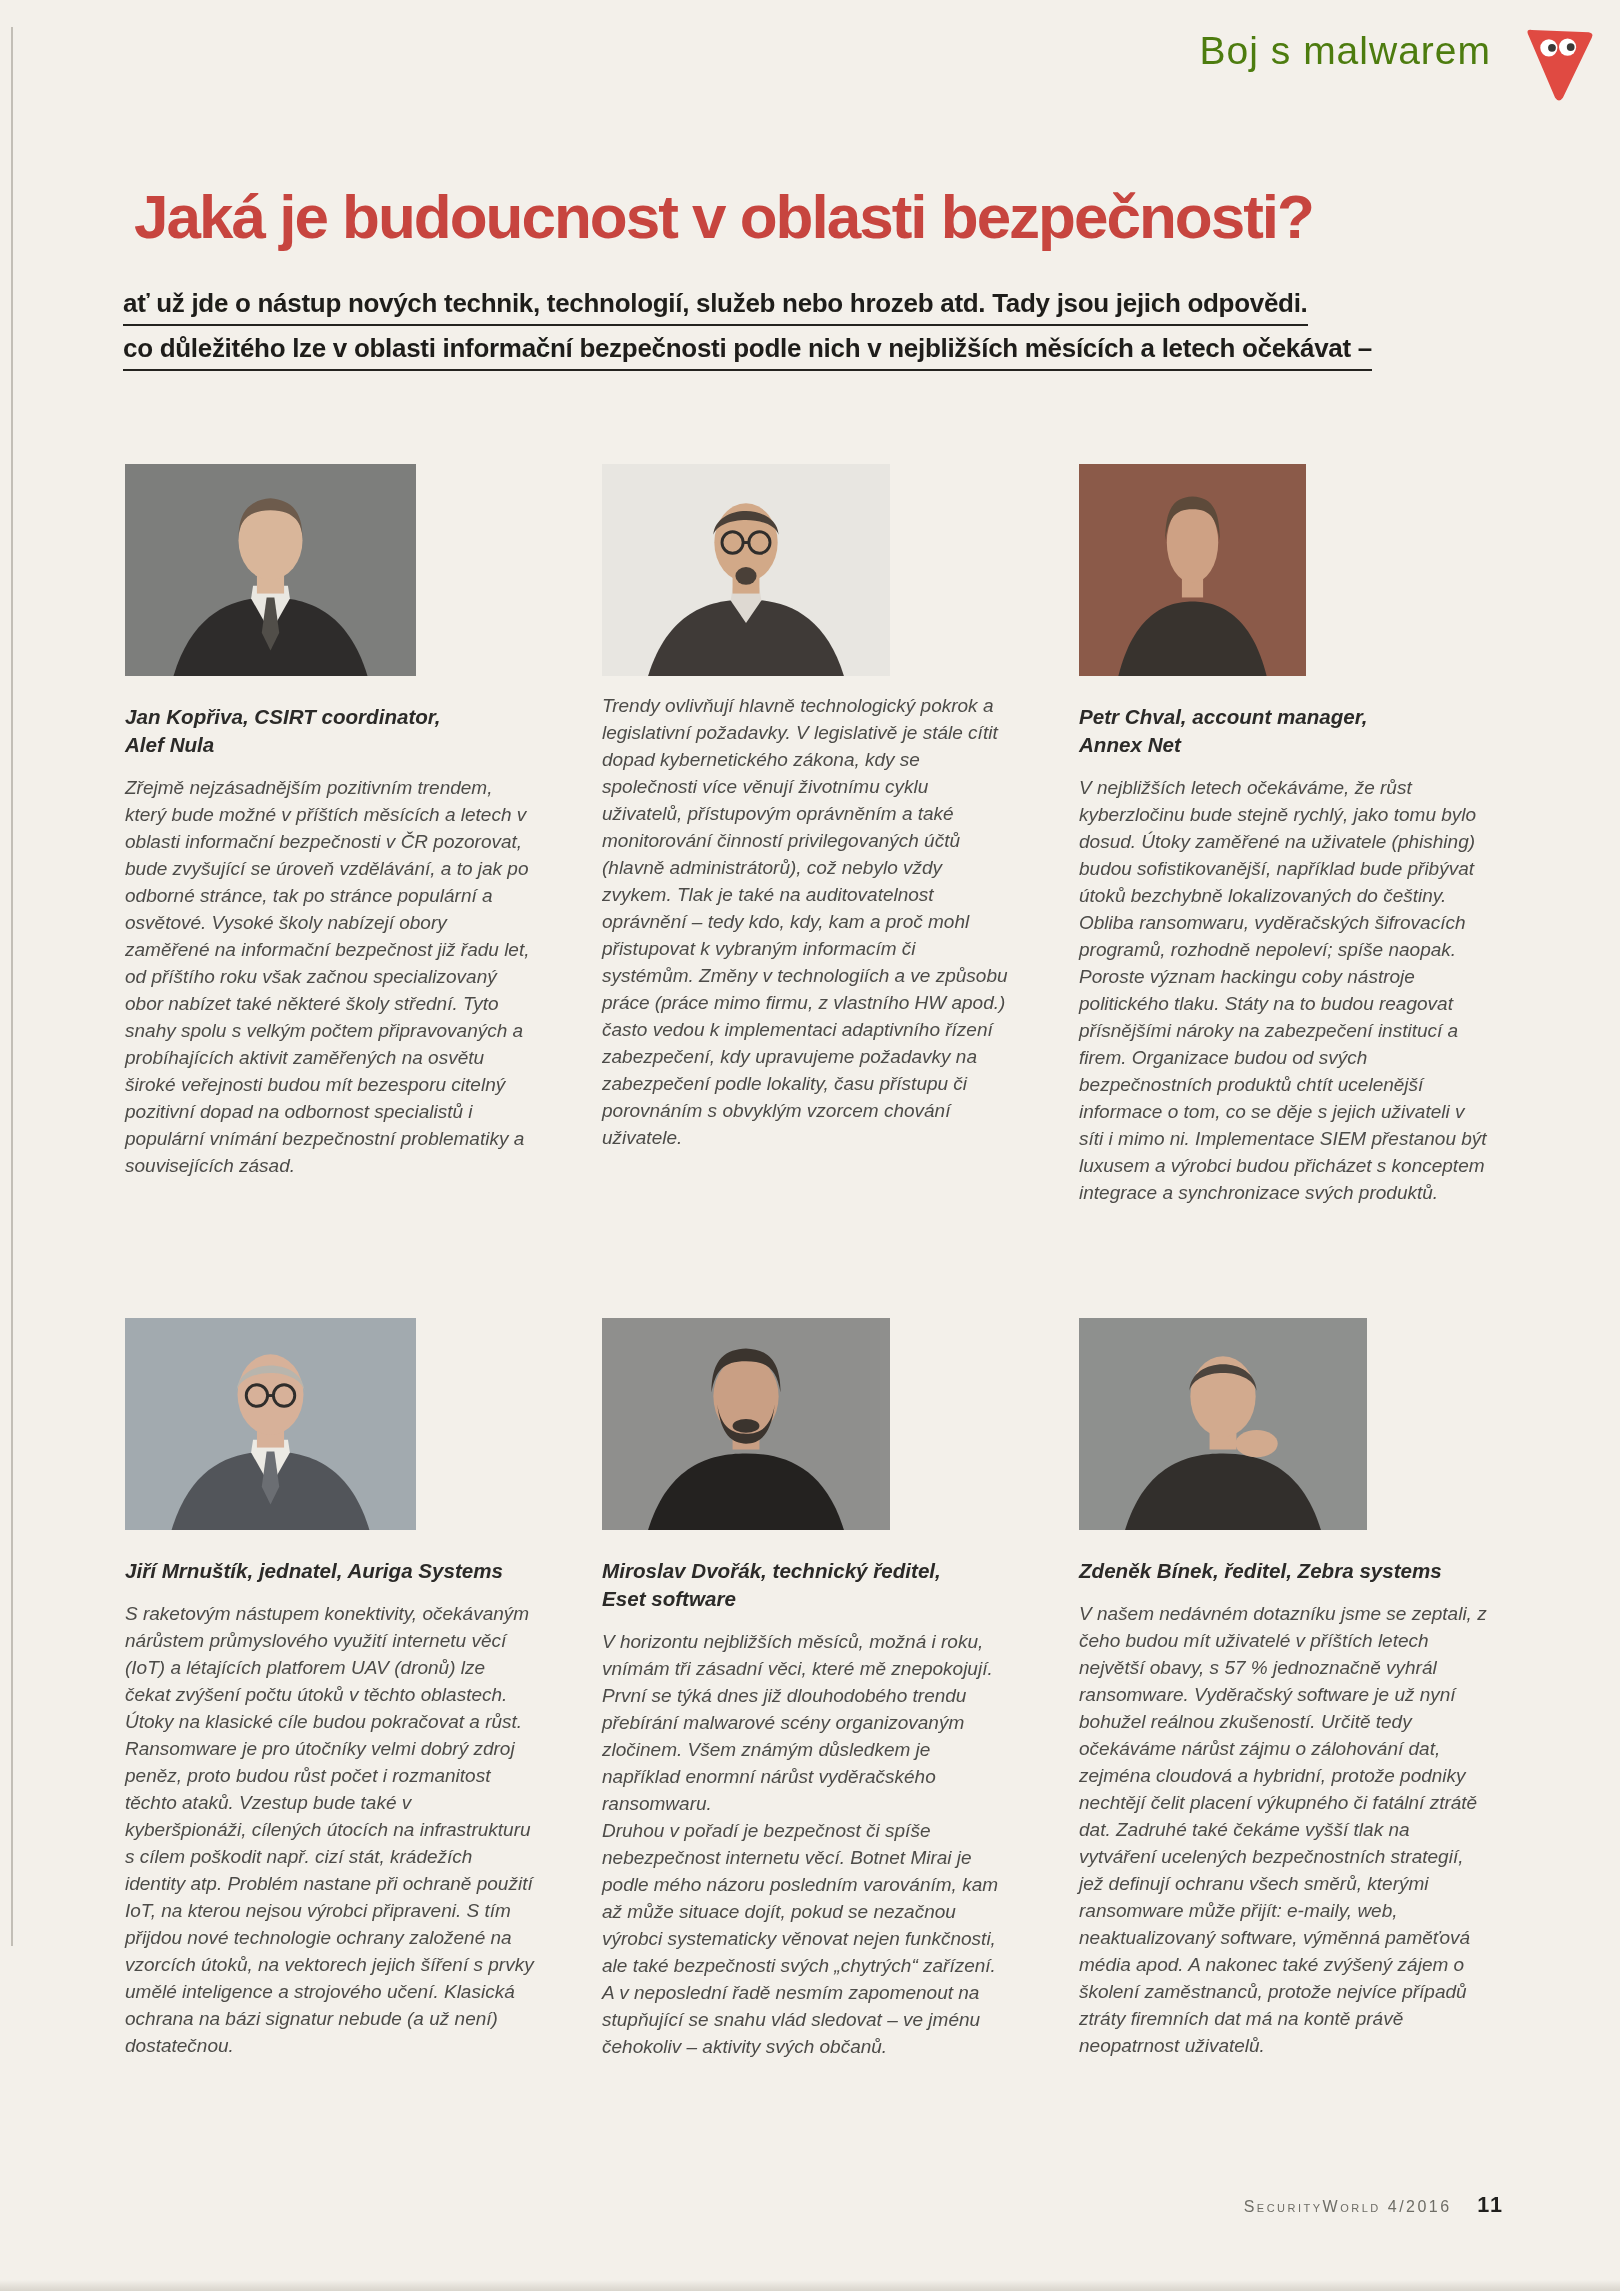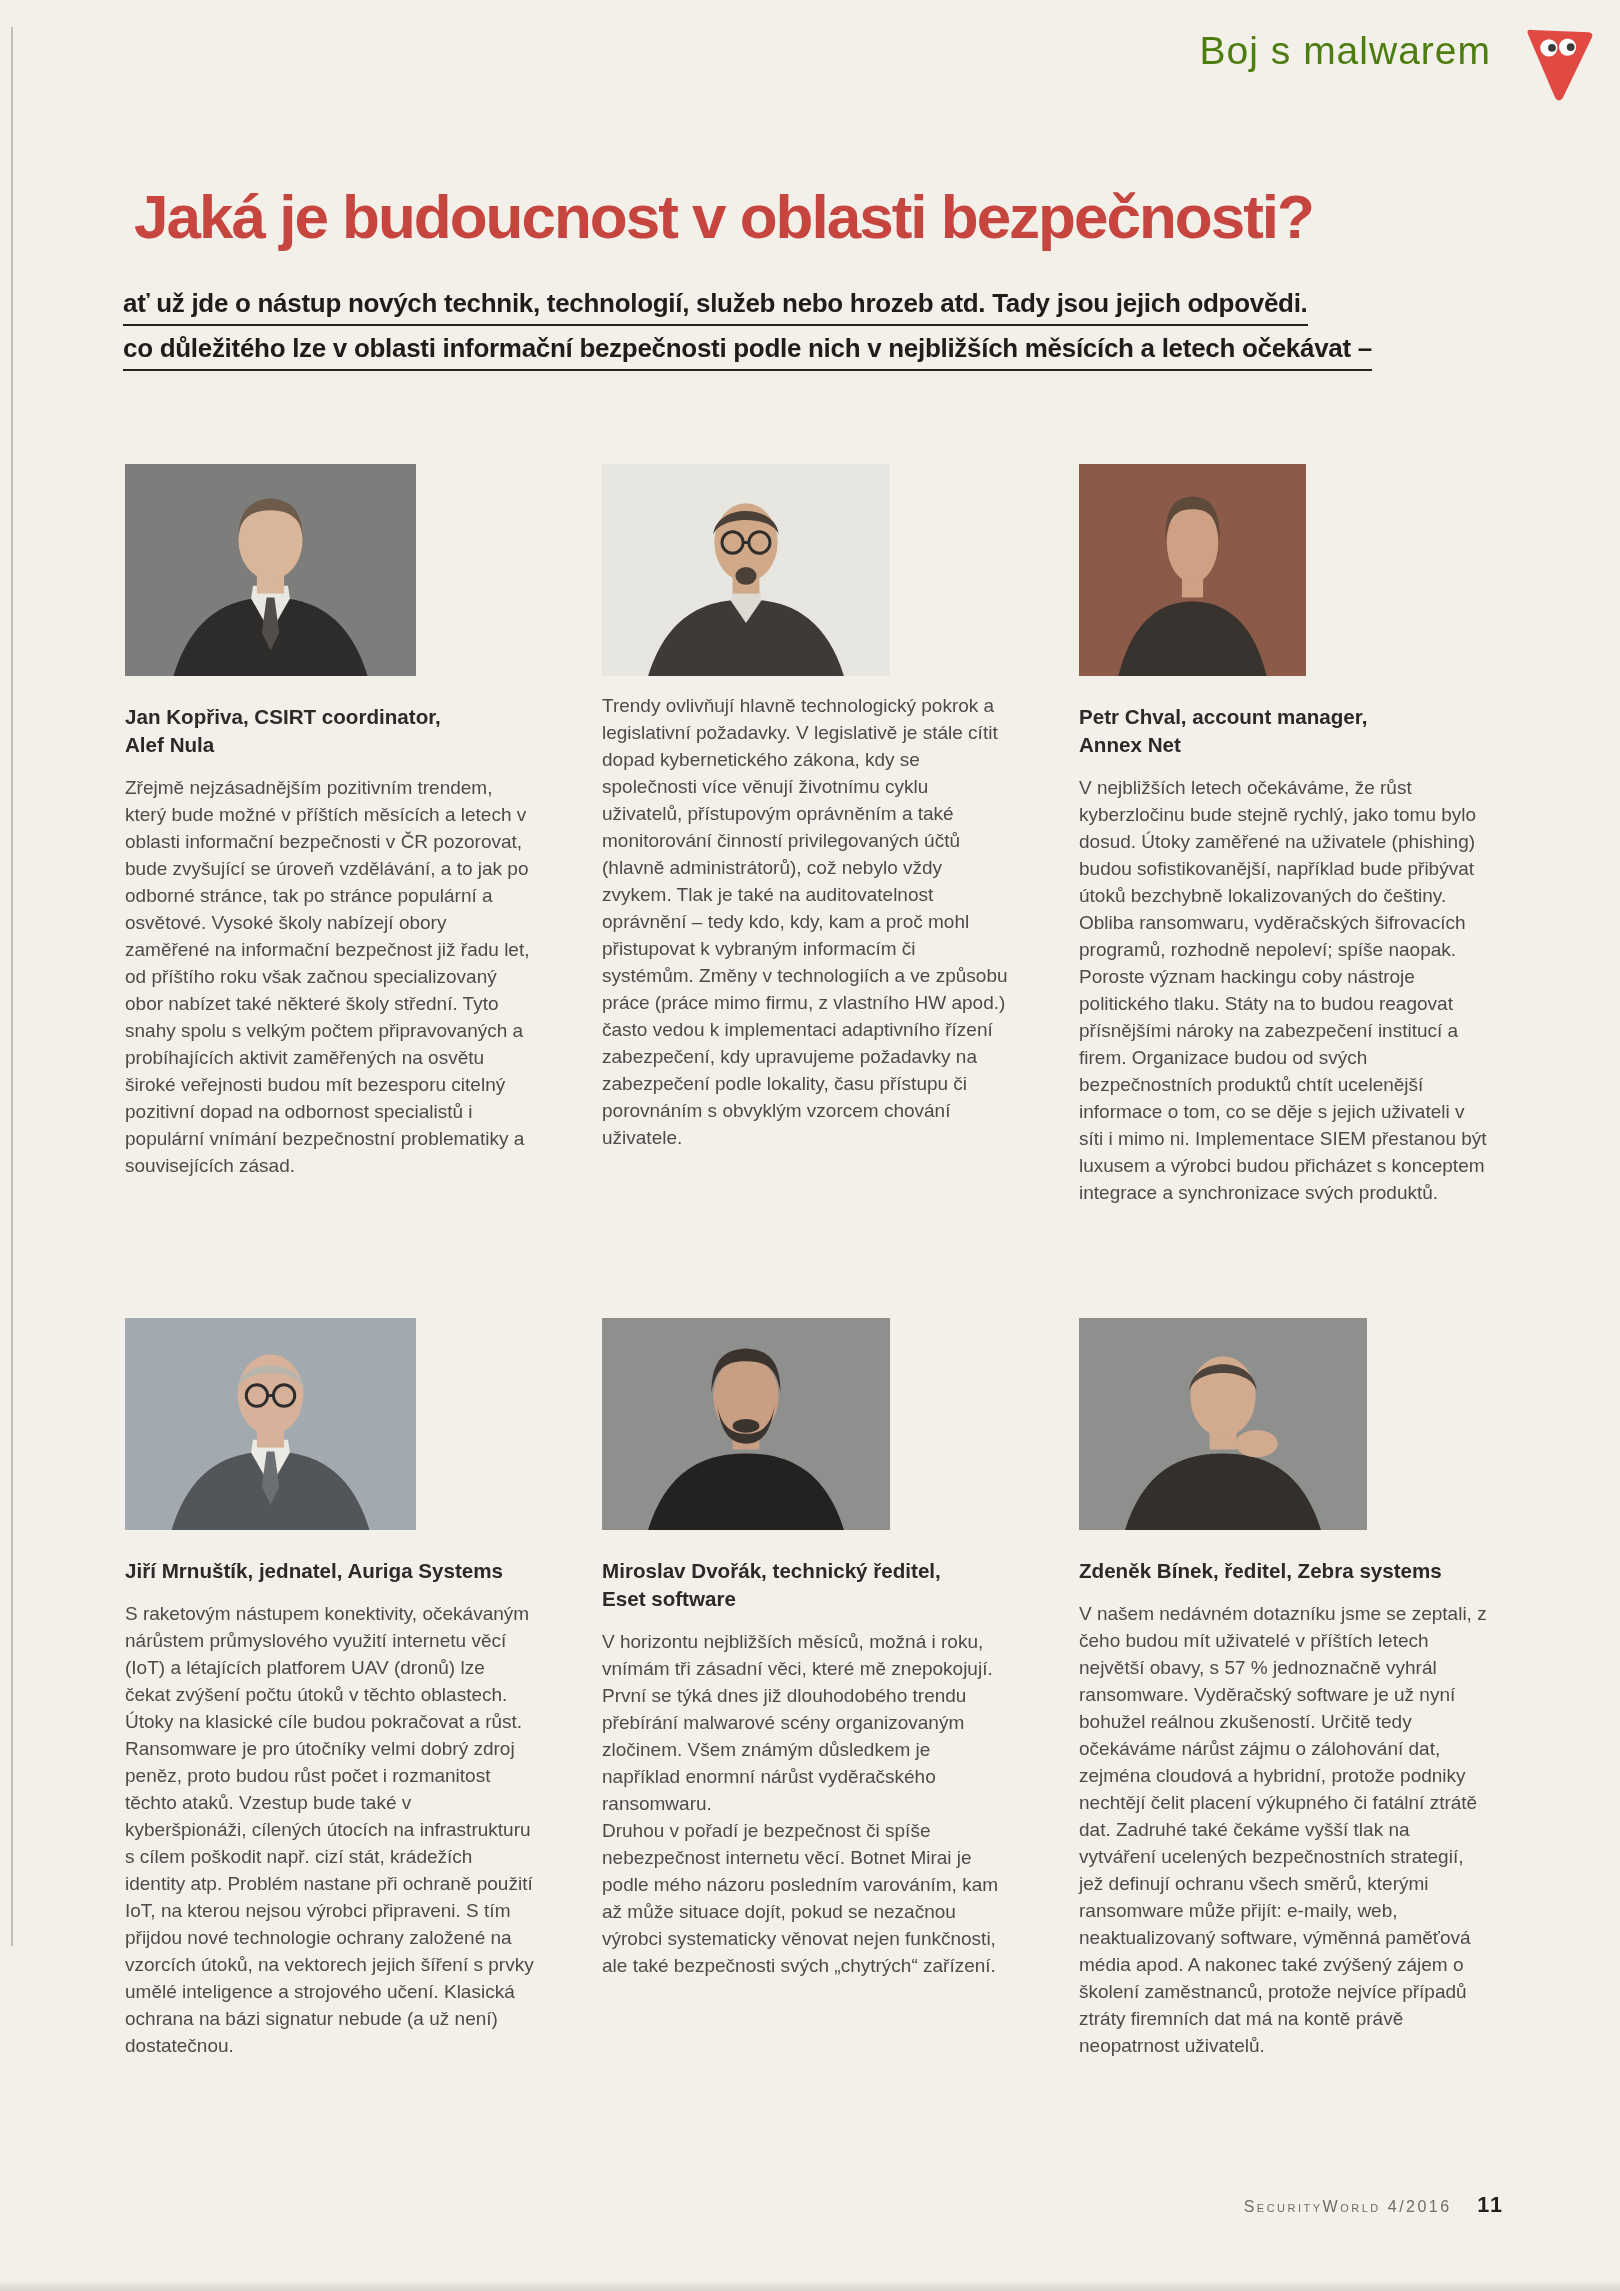--- a/index.html
+++ b/index.html
@@ -33,21 +33,21 @@
 
   
   .intro{position:absolute;left:123px;top:288px;}
   .intro-line{
     display:table;white-space:nowrap;
     font-size:26px;font-weight:bold;color:#1e1d1a;letter-spacing:-0.3px;
     padding-bottom:4.9px;border-bottom:2.9px solid #24231f;margin-bottom:6.9px;
   }
 
   
-  .row{position:absolute;left:125px;width:1372px;display:flex;gap:68px;}
+  .row{position:absolute;left:125px;width:1372px;display:flex;gap:68px;font-style:italic;}
   .row-1{top:464px;}
   .row-2{top:1318px;}
   .card{width:409px;}
   .photo{height:212px;overflow:hidden;}
   .avatar{display:block;width:100%;height:100%;}
   .pname{margin:27.4px 0 0 0;font-size:20.6px;line-height:27.4px;color:#2b2a28;font-weight:bold;}
   .nline{display:block;}
   .ptext{margin-top:15.7px;font-size:19px;line-height:27px;color:#4c4b48;}
   .ptext p{margin:0;}
   .glasses{stroke:#2f2d2b;stroke-width:3;fill:none;}
@@ -186,20 +186,21 @@
           <ellipse cx="150" cy="110" rx="14" ry="7" fill="#3b342e"></ellipse>
         </svg>
       </div>
       <h2 class="pname">
         <span class="nline">Miroslav Dvořák, technický ředitel,</span>
         <span class="nline">Eset software</span>
       </h2>
       <div class="ptext">
         <p>V horizontu nejbližších měsíců, možná i roku, vnímám tři zásadní věci, které mě znepokojují. První se týká dnes již dlouhodobého trendu přebírání malwarové scény organizovaným zločinem. Všem známým důsledkem je například enormní nárůst vyděračského ransomwaru.</p>
         <p>Druhou v pořadí je bezpečnost či spíše nebezpečnost internetu věcí. Botnet Mirai je podle mého názoru posledním varováním, kam až může situace dojít, pokud se nezačnou výrobci systematicky věnovat nejen funkčnosti, ale také bezpečnosti svých „chytrých“ zařízení.</p>
+        <p>A v neposlední řadě nesmím zapomenout na stupňující se snahu vlád sledovat – ve jménu čehokoliv – aktivity svých občanů.</p>
       </div>
     </article>
 
     <article class="card">
       <div class="photo" style="width:288px">
         <svg class="avatar" viewBox="0 0 300 216" preserveAspectRatio="none">
           <rect width="300" height="216" fill="#8e908e"></rect>
           <path d="M48 216 C68 152 110 138 150 138 C190 138 232 152 252 216 Z" fill="#322f2c"></path>
           <rect x="136" y="106" width="28" height="28" fill="#d2aa8e"></rect>
           <ellipse cx="150" cy="80" rx="34" ry="41" fill="#d2aa8e"></ellipse>

